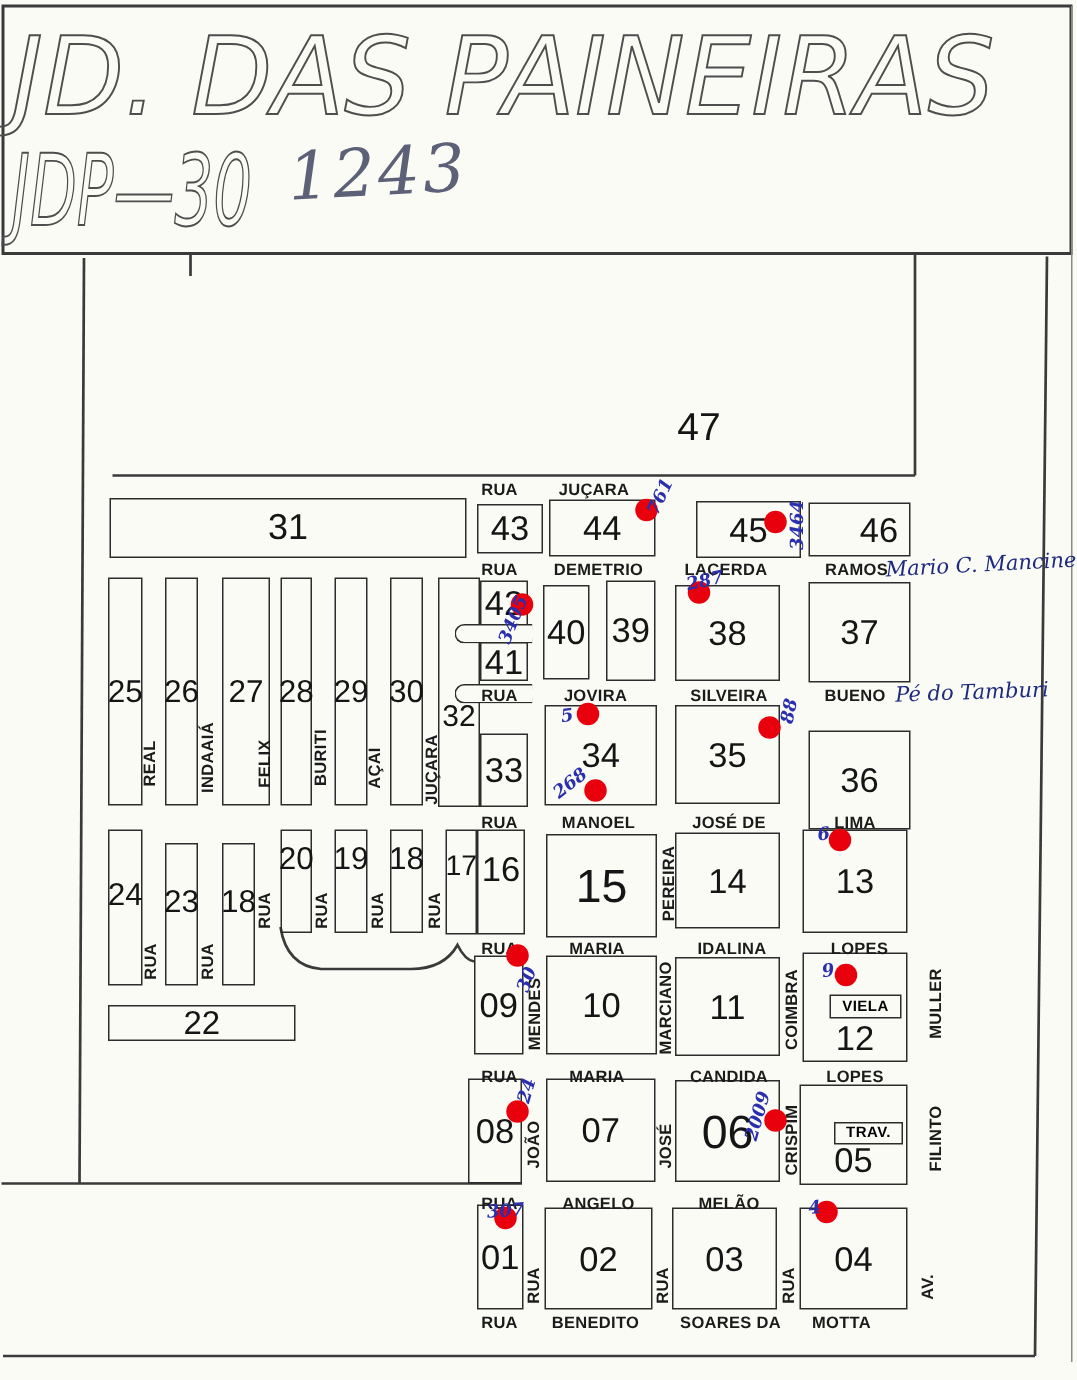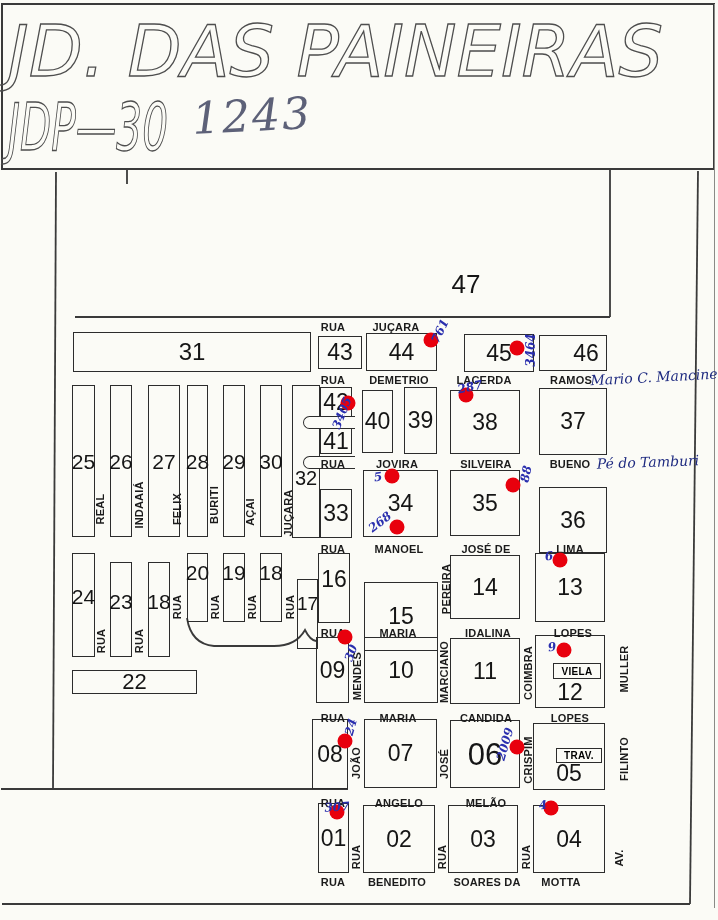--- a/index.html
+++ b/index.html
@@ -140,27 +140,27 @@
       </div>
       <div class="block" style="left: 187px; top: 553px; width: 21px; height: 69px; font-size: 21px; align-items: flex-start; padding-top: 8px;">
         <span>20</span>
       </div>
       <div class="block" style="left: 223px; top: 553px; width: 22px; height: 69px; font-size: 21px; align-items: flex-start; padding-top: 8px;">
         <span>19</span>
       </div>
       <div class="block" style="left: 260px; top: 553px; width: 22px; height: 69px; font-size: 21px; align-items: flex-start; padding-top: 8px;">
         <span>18</span>
       </div>
-      <div class="block" style="left: 297px; top: 553px; width: 21px; height: 70px; font-size: 19px; align-items: flex-start; padding-top: 14px; margin-top: 26px;">
+      <div class="block" style="left: 297px; top: 553px; width: 21px; height: 70px; font-size: 19px; align-items: flex-start; padding-top: 14px;">
         <span>17</span>
       </div>
       <div class="block" style="left: 318px; top: 553px; width: 32px; height: 70px; font-size: 23px; align-items: flex-start; padding-top: 14px;">
         <span>16</span>
       </div>
-      <div class="block" style="left: 364px; top: 582px; width: 74px; height: 69px; font-size: 23px;">
+      <div class="block" style="left: 364px; top: 556px; width: 74px; height: 69px; font-size: 31px;">
         <span>15</span>
       </div>
       <div class="block" style="left: 450px; top: 555px; width: 70px; height: 64px; font-size: 23px;">
         <span>14</span>
       </div>
       <div class="block" style="left: 535px; top: 553px; width: 70px; height: 69px; font-size: 23px;">
         <span>13</span>
       </div>
       <div class="block" style="left: 72px; top: 670px; width: 125px; height: 24px; font-size: 22px;">
         <span>22</span>

